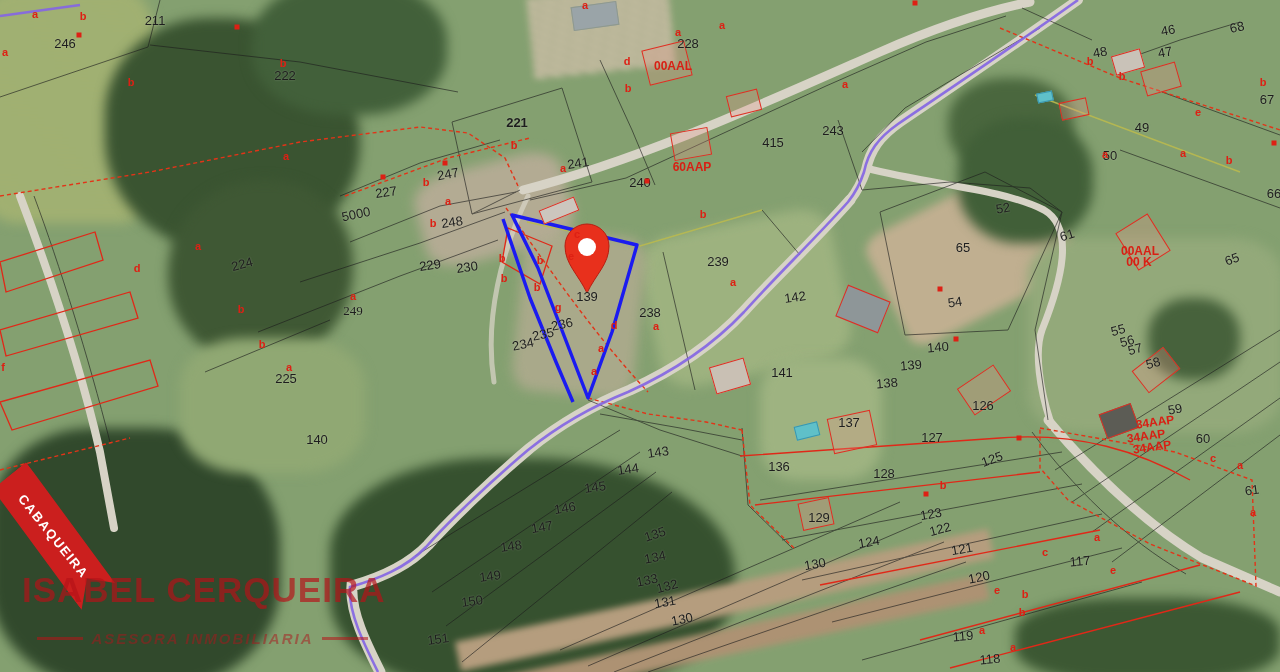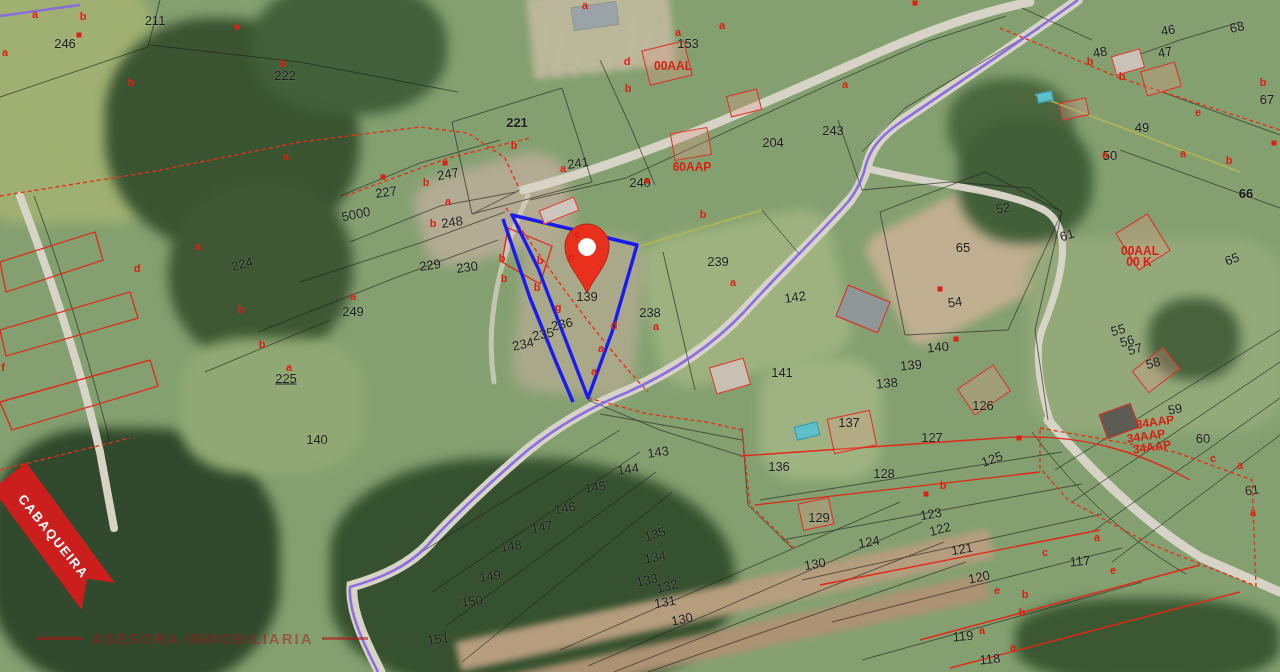--- a/index.html
+++ b/index.html
@@ -26,21 +26,21 @@
   #ribbon{position:absolute;left:26px;top:462px;width:150px;height:50px;background:#cb1f1e;
           transform:rotate(51deg);transform-origin:0 0;
           clip-path:polygon(0 0,100% 14%,86% 52%,100% 100%,0 86%);
           display:flex;align-items:center;justify-content:center;z-index:30;}
   #ribbon span{color:#fff;font-size:13px;letter-spacing:1.5px;font-weight:bold;}
   
   #wm-title{position:absolute;left:22px;top:570px;width:360px;text-align:center;
             font-size:35px;font-weight:bold;color:rgba(182,18,24,.68);
             letter-spacing:1px;white-space:nowrap;z-index:30;}
   #wm-sub{position:absolute;left:30px;top:630px;width:345px;display:flex;align-items:center;
-          justify-content:center;gap:9px;z-index:30;}
+          justify-content:center;gap:9px;z-index:30;font-style:italic;}
   #wm-sub .dash{width:46px;height:3px;background:rgba(182,18,24,.55);}
   #wm-sub .txt{font-size:15px;font-weight:bold;letter-spacing:2px;color:rgba(172,22,28,.5);white-space:nowrap;}
 </style>
 </head>
 <body>
 
 <div id="stage">
 
   <div class="layer">
     <div class="patch" style="left:-20px;top:-12px;width:175px;height:235px;background:#9aab74 repeating-linear-gradient(55deg,rgba(213,218,92,.5) 0 2px,transparent 2px 9px);border-radius:20%;"></div>
@@ -189,49 +189,49 @@
     <div class="bld" style="left:572px;top:4px;width:46px;height:24px;transform:rotate(-8deg);background:#9aa4a8;border-color:#8f998d;"></div>
     <div class="pool" style="left:795px;top:424px;width:24px;height:14px;transform:rotate(-14deg);"></div>
     <div class="pool" style="left:1037px;top:92px;width:16px;height:10px;transform:rotate(-12deg);"></div>
   </div>
 
   <div id="labels">
       <span class="plabel" style="left: 65px; top: 43px;">246</span>
       <span class="plabel" style="left: 155px; top: 20px;">211</span>
       <span class="plabel" style="left: 285px; top: 75px;">222</span>
       <span class="plabel" style="left: 517px; top: 122px; font-weight: bold;">221</span>
-      <span class="plabel" style="left: 688px; top: 43px;">153</span>
-      <span class="plabel" style="left: 773px; top: 142px;">204</span>
+      <span class="plabel" style="left: 688px; top: 43px;">228</span>
+      <span class="plabel" style="left: 773px; top: 142px;">415</span>
       <span class="plabel" style="left: 833px; top: 130px;">243</span>
       <span class="plabel" style="left: 578px; top: 163px; transform: translate(-50%, -50%) rotate(-8deg);">241</span>
       <span class="plabel" style="left: 640px; top: 182px;">240</span>
       <span class="plabel" style="left: 448px; top: 174px; transform: translate(-50%, -50%) rotate(-10deg);">247</span>
       <span class="plabel" style="left: 386px; top: 192px; transform: translate(-50%, -50%) rotate(-8deg);">227</span>
       <span class="plabel" style="left: 356px; top: 214px; transform: translate(-50%, -50%) rotate(-12deg);">5000</span>
       <span class="plabel" style="left: 452px; top: 222px; transform: translate(-50%, -50%) rotate(-8deg);">248</span>
       <span class="plabel" style="left: 430px; top: 265px; transform: translate(-50%, -50%) rotate(-8deg);">229</span>
       <span class="plabel" style="left: 467px; top: 267px; transform: translate(-50%, -50%) rotate(-8deg);">230</span>
       <span class="plabel" style="left: 242px; top: 264px; transform: translate(-50%, -50%) rotate(-15deg);">224</span>
-      <span class="plabel" style="left: 353px; top: 311px;">249</span>
-      <span class="plabel" style="left: 286px; top: 378px; text-decoration: underline;">225</span>
+      <span class="plabel" style="left: 353px; top: 311px; font-family: Liberation Serif, serif;">249</span>
+      <span class="plabel" style="left: 286px; top: 378px;">225</span>
       <span class="plabel" style="left: 317px; top: 439px;">140</span>
       <span class="plabel" style="left: 587px; top: 296px;">139</span>
       <span class="plabel" style="left: 650px; top: 312px;">238</span>
       <span class="plabel" style="left: 718px; top: 261px;">239</span>
       <span class="plabel" style="left: 562px; top: 324px; transform: translate(-50%, -50%) rotate(-12deg);">236</span>
       <span class="plabel" style="left: 543px; top: 334px; transform: translate(-50%, -50%) rotate(-12deg);">235</span>
       <span class="plabel" style="left: 523px; top: 344px; transform: translate(-50%, -50%) rotate(-12deg);">234</span>
       <span class="plabel" style="left: 1168px; top: 30px; transform: translate(-50%, -50%) rotate(-10deg);">46</span>
       <span class="plabel" style="left: 1165px; top: 52px; transform: translate(-50%, -50%) rotate(-10deg);">47</span>
       <span class="plabel" style="left: 1100px; top: 52px; transform: translate(-50%, -50%) rotate(-10deg);">48</span>
       <span class="plabel" style="left: 1237px; top: 27px; transform: translate(-50%, -50%) rotate(-12deg);">68</span>
       <span class="plabel" style="left: 1267px; top: 99px;">67</span>
       <span class="plabel" style="left: 1142px; top: 127px;">49</span>
       <span class="plabel" style="left: 1110px; top: 155px;">50</span>
-      <span class="plabel" style="left: 1246px; top: 193px; font-weight: bold;">66</span>
+      <span class="plabel" style="left: 1274px; top: 193px;">66</span>
       <span class="plabel" style="left: 1003px; top: 208px; transform: translate(-50%, -50%) rotate(-10deg);">52</span>
       <span class="plabel" style="left: 1067px; top: 235px; transform: translate(-50%, -50%) rotate(-18deg);">61</span>
       <span class="plabel" style="left: 963px; top: 247px;">65</span>
       <span class="plabel" style="left: 1232px; top: 259px; transform: translate(-50%, -50%) rotate(-20deg);">65</span>
       <span class="plabel" style="left: 955px; top: 302px; transform: translate(-50%, -50%) rotate(-8deg);">54</span>
       <span class="plabel" style="left: 1118px; top: 330px; transform: translate(-50%, -50%) rotate(-15deg);">55</span>
       <span class="plabel" style="left: 1127px; top: 341px; transform: translate(-50%, -50%) rotate(-15deg);">56</span>
       <span class="plabel" style="left: 1135px; top: 349px; transform: translate(-50%, -50%) rotate(-15deg);">57</span>
       <span class="plabel" style="left: 1153px; top: 363px; transform: translate(-50%, -50%) rotate(-15deg);">58</span>
       <span class="plabel" style="left: 795px; top: 297px; transform: translate(-50%, -50%) rotate(-8deg);">142</span>
@@ -346,19 +346,20 @@
       <span class="sqm" style="left: 926px; top: 494px;"></span>
       <span class="sqm" style="left: 1019px; top: 438px;"></span>
       <span class="sqm" style="left: 1274px; top: 143px;"></span>
       <span class="sqm" style="left: 940px; top: 289px;"></span>
     </div>
 
   <div id="ribbon">
     <span>CABAQUEIRA</span>
   </div>
 
+  <div id="wm-title">ISABEL CERQUEIRA</div>
   <div id="wm-sub">
     <div class="dash"></div>
     <div class="txt">ASESORA INMOBILIARIA</div>
     <div class="dash"></div>
   </div>
 
 </div>
 
 </body></html>

